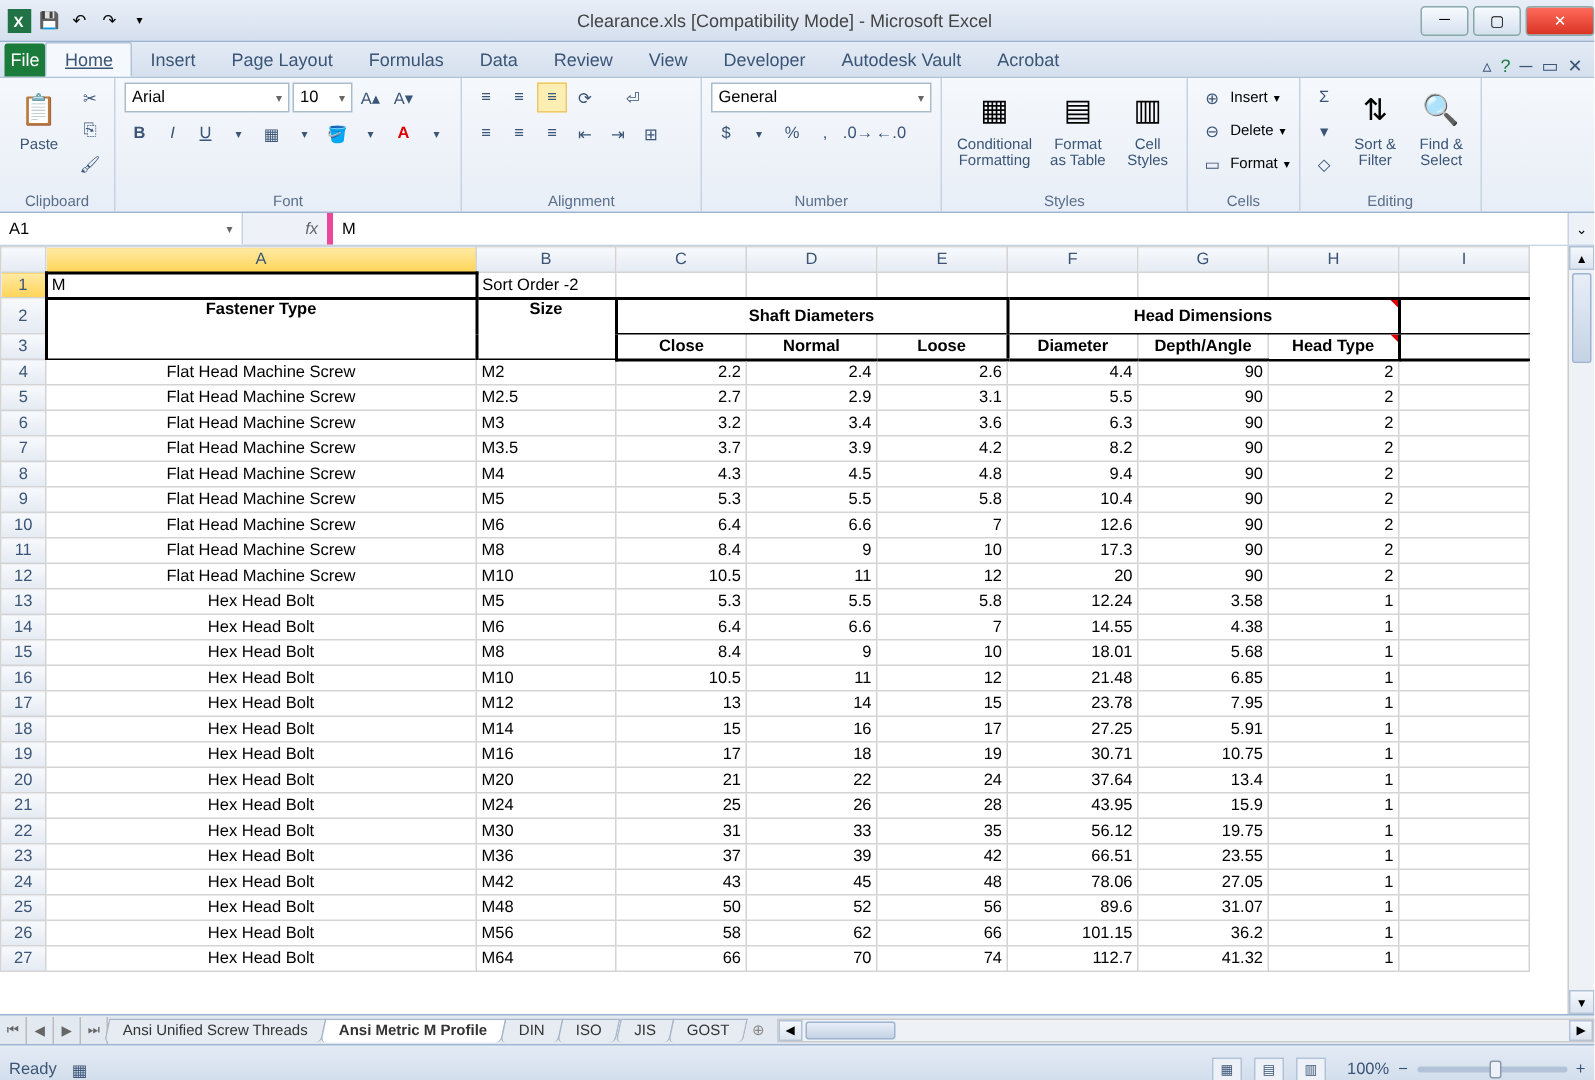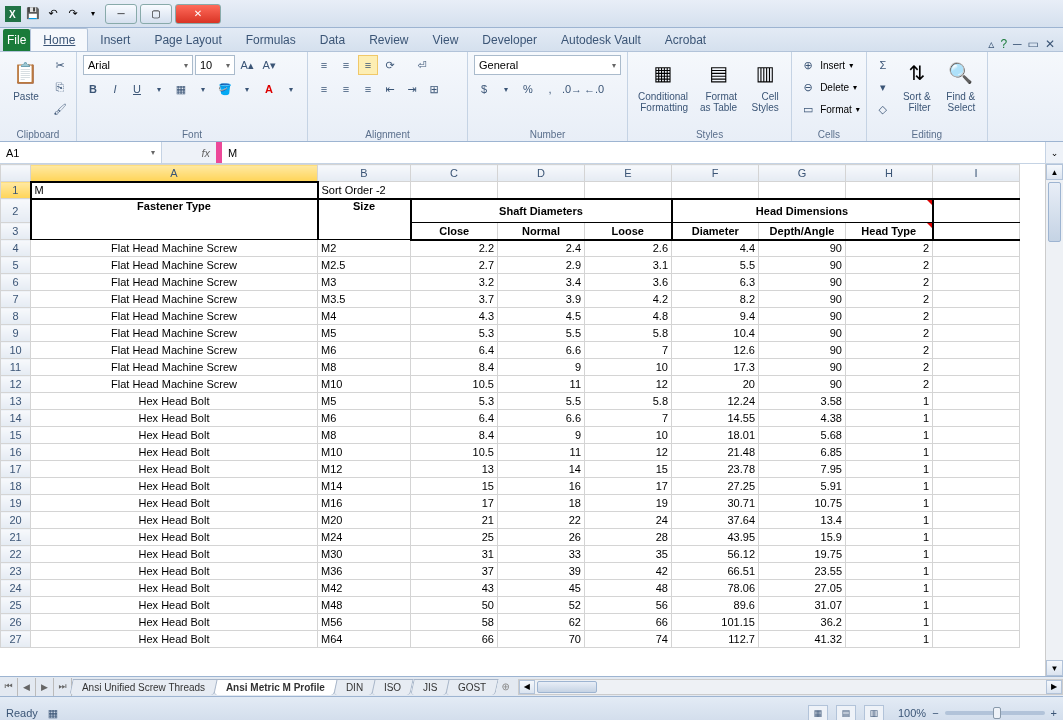--- a/index.html
+++ b/index.html
@@ -22,32 +22,32 @@
 .ribbon-tabs .right { margin-left:auto; display:flex; gap:6px; padding-right:8px; align-items:center; }
 .ribbon-tabs .right span { font-size:12px; color:#3b5576; }
 
 
 .ribbon { height: 90px; background: linear-gradient(#f5f8fc,#e8eef7); border-bottom:1px solid #9db4d1; display:flex; }
 .group { border-right:1px solid #c5d3e4; padding:3px 6px 1px 6px; display:flex; flex-direction:column; justify-content:space-between; }
 .group-label { font-size:10px; color:#5a6f8c; text-align:center; padding-top:2px; }
 .group-body { display:flex; align-items:flex-start; gap:4px; }
 .big-btn { display:flex; flex-direction:column; align-items:center; gap:2px; padding:2px 4px; }
 .big-btn .ico { width:32px; height:32px; display:flex; align-items:center; justify-content:center; font-size:20px; }
-.big-btn .lbl { font-size:10px; color:#3b5576; text-align:right; line-height:11px; }
+.big-btn .lbl { font-size:10px; color:#3b5576; text-align:center; line-height:11px; }
 .mini-col { display:flex; flex-direction:column; gap:2px; }
 .mini { width:20px; height:20px; border:1px solid transparent; display:flex; align-items:center; justify-content:center; font-size:11px; color:#3b5576; }
 .combo { height:20px; border:1px solid #abc; background:#fff; font-size:11px; padding:1px 4px; display:flex; align-items:center; }
 .combo .arrow { margin-left:auto; font-size:8px; color:#666; }
 .row { display:flex; gap:2px; align-items:center; }
 
 
 .formula-row { height:22px; display:flex; border-bottom:1px solid #c5d3e4; background:#eef2f8; align-items:stretch; }
 .namebox { width:162px; border-right:1px solid #c5d3e4; display:flex; align-items:center; padding:0 6px; background:#fff; font-size:11px; }
 .namebox .arrow { margin-left:auto; font-size:8px; color:#666; }
-.fx { width:60px; display:flex; align-items:center; justify-content:flex-end; gap:6px; padding-right:6px; border-right:6px solid #ec4899; font-size:11px; font-style:italic; color:#666; }
+.fx { width:60px; display:flex; align-items:center; justify-content:flex-end; gap:6px; padding-right:6px; border-right:4px solid #ec4899; font-size:11px; font-style:italic; color:#666; }
 .fbar { flex:1; background:#fff; display:flex; align-items:center; padding-left:6px; font-size:11px; }
 .fbar-exp { width:18px; border-left:1px solid #c5d3e4; display:flex; align-items:center; justify-content:center; font-size:9px; }
 
 
 .grid-wrap { position:relative; height: 512px; overflow:hidden; background:#fff; display:flex; }
 .grid-main { flex:1; overflow:hidden; }
 .vscroll { width:18px; background:#eef1f5; border-left:1px solid #ccc; position:relative; }
 .vscroll .thumb { position:absolute; top:18px; left:2px; right:2px; height:60px; background:linear-gradient(#e8eef7,#c5d3e4); border:1px solid #9db4d1; border-radius:2px; }
 .vscroll .arr { position:absolute; left:0; right:0; height:16px; background:linear-gradient(#f5f8fc,#dbe4f0); border:1px solid #b2c3d9; display:flex; align-items:center; justify-content:center; font-size:8px; }
 .vscroll .arr.top{top:0;} .vscroll .arr.bot{bottom:0;}
@@ -100,20 +100,21 @@
         <svg width="16" height="16">
           <rect width="16" height="16" fill="#217346"></rect>
           <text x="4" y="12" fill="#fff" font-size="10" font-weight="bold">X</text>
         </svg>
       </div>
     <div class="qat-ico">💾</div>
     <div class="qat-ico">↶</div>
     <div class="qat-ico">↷</div>
     <div class="qat-ico" style="font-size:8px;">▾</div>
   </div>
+  <div class="title">Clearance.xls  [Compatibility Mode] - Microsoft Excel</div>
   <div class="winctl">
     <div class="winbtn">─</div>
     <div class="winbtn">▢</div>
     <div class="winbtn close">✕</div>
   </div>
 </div>
 
 <div class="ribbon-tabs">
   <div class="tab file">File</div>
   <div class="tab active">Home</div>

